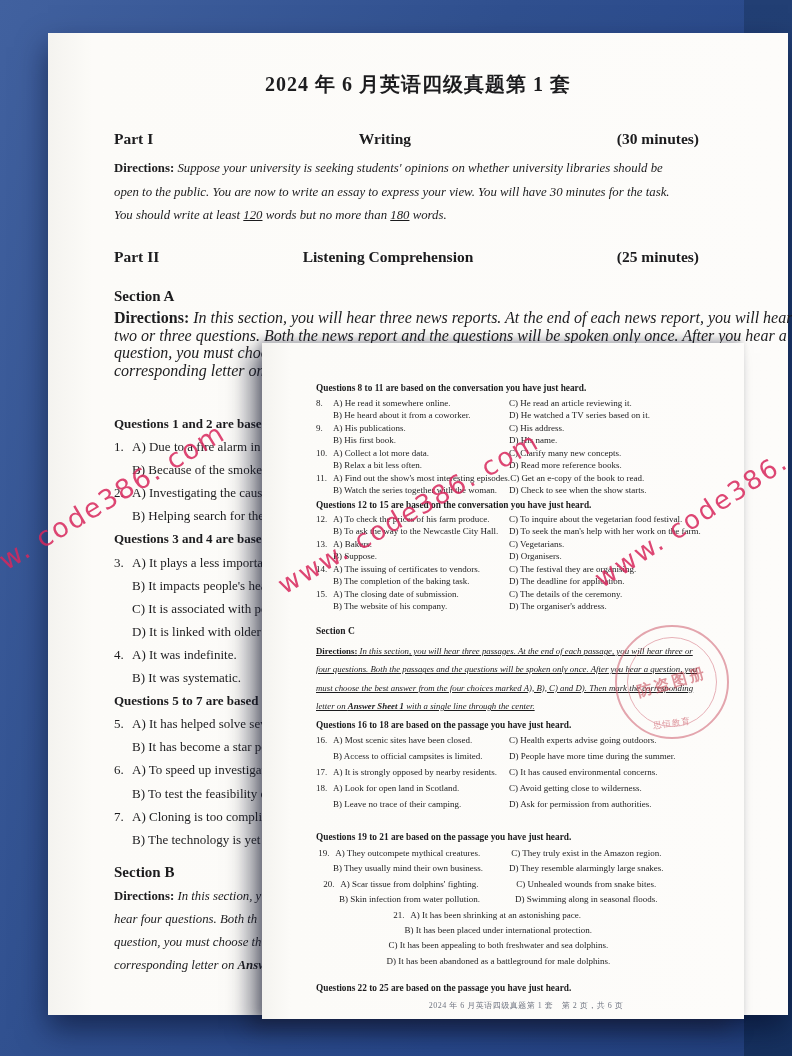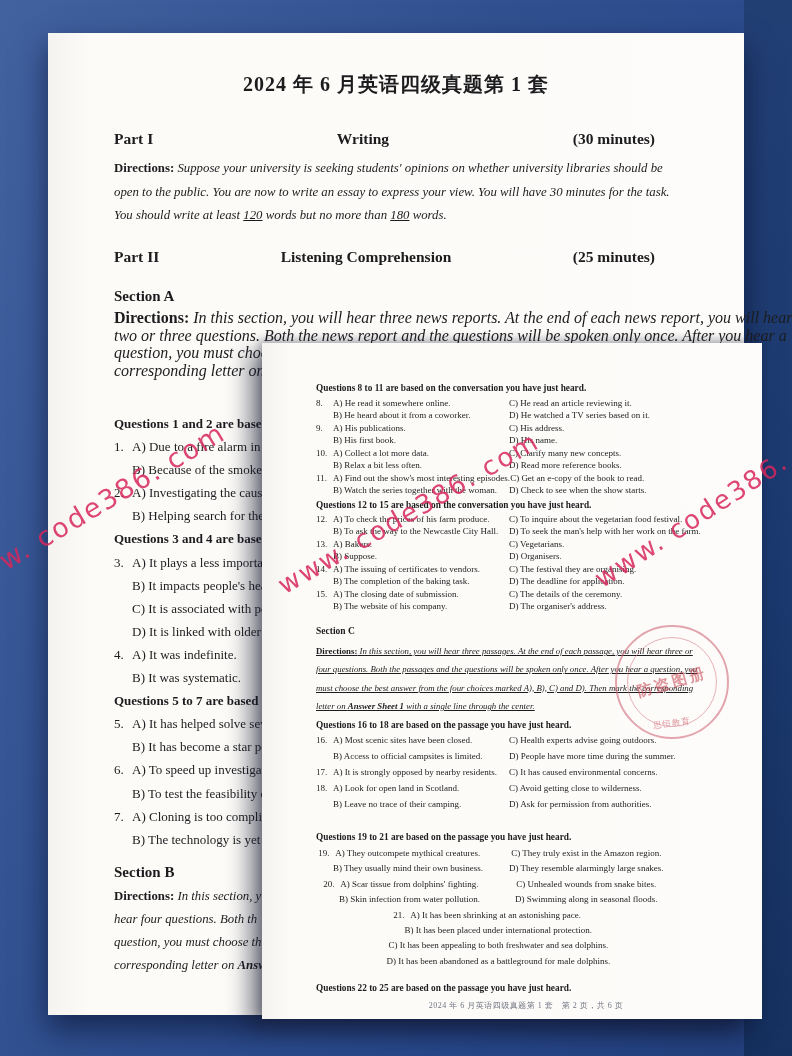--- a/index.html
+++ b/index.html
@@ -5,23 +5,23 @@
   html,body{margin:0;padding:0;}
   body{
     width:792px;height:1056px;position:relative;overflow:hidden;
     background:linear-gradient(115deg,#41619f 0%,#30508f 40%,#28488a 72%,#23417d 100%);
     font-family:"Liberation Serif",serif;color:#1c1c1e;
   }
   .band-right{position:absolute;left:744px;top:0;width:48px;height:1056px;
     background:linear-gradient(180deg,#223f74 0%,#1c3a70 50%,#16315f 100%);z-index:0;}
   .page{position:absolute;background:linear-gradient(90deg,#f4f3ef 0%,#fcfbf8 6%,#fdfcfa 100%);}
   #page1{left:48px;top:33px;width:696px;height:982px;z-index:1;
-    box-shadow:0 14px 28px rgba(4,10,34,.55);}
+    box-shadow:0 14px 28px rgba(4,10,34,.55);padding-left:44px;}
   #page2{left:262px;top:343px;width:482px;height:676px;z-index:2;
-    box-shadow:-14px 10px 20px rgba(22,26,48,.5),-3px -3px 8px rgba(22,26,48,.28);padding-left:18px;}
+    box-shadow:-14px 10px 20px rgba(22,26,48,.5),-3px -3px 8px rgba(22,26,48,.28);}
   
   .p1-title{position:absolute;top:38px;left:0;width:100%;text-align:center;
     font-weight:bold;font-size:20px;letter-spacing:1px;}
   .part-row{position:absolute;left:66px;right:89px;display:flex;
     justify-content:space-between;font-weight:bold;font-size:15.5px;white-space:nowrap;align-items:flex-end;}
   .dir-block{position:absolute;left:66px;white-space:nowrap;}
   .dln{white-space:nowrap;}
   .dir-block i, .dln i{font-style:italic;}
   .db{font-weight:bold;font-style:normal;}
   .bi{font-weight:bold;font-style:italic;}

